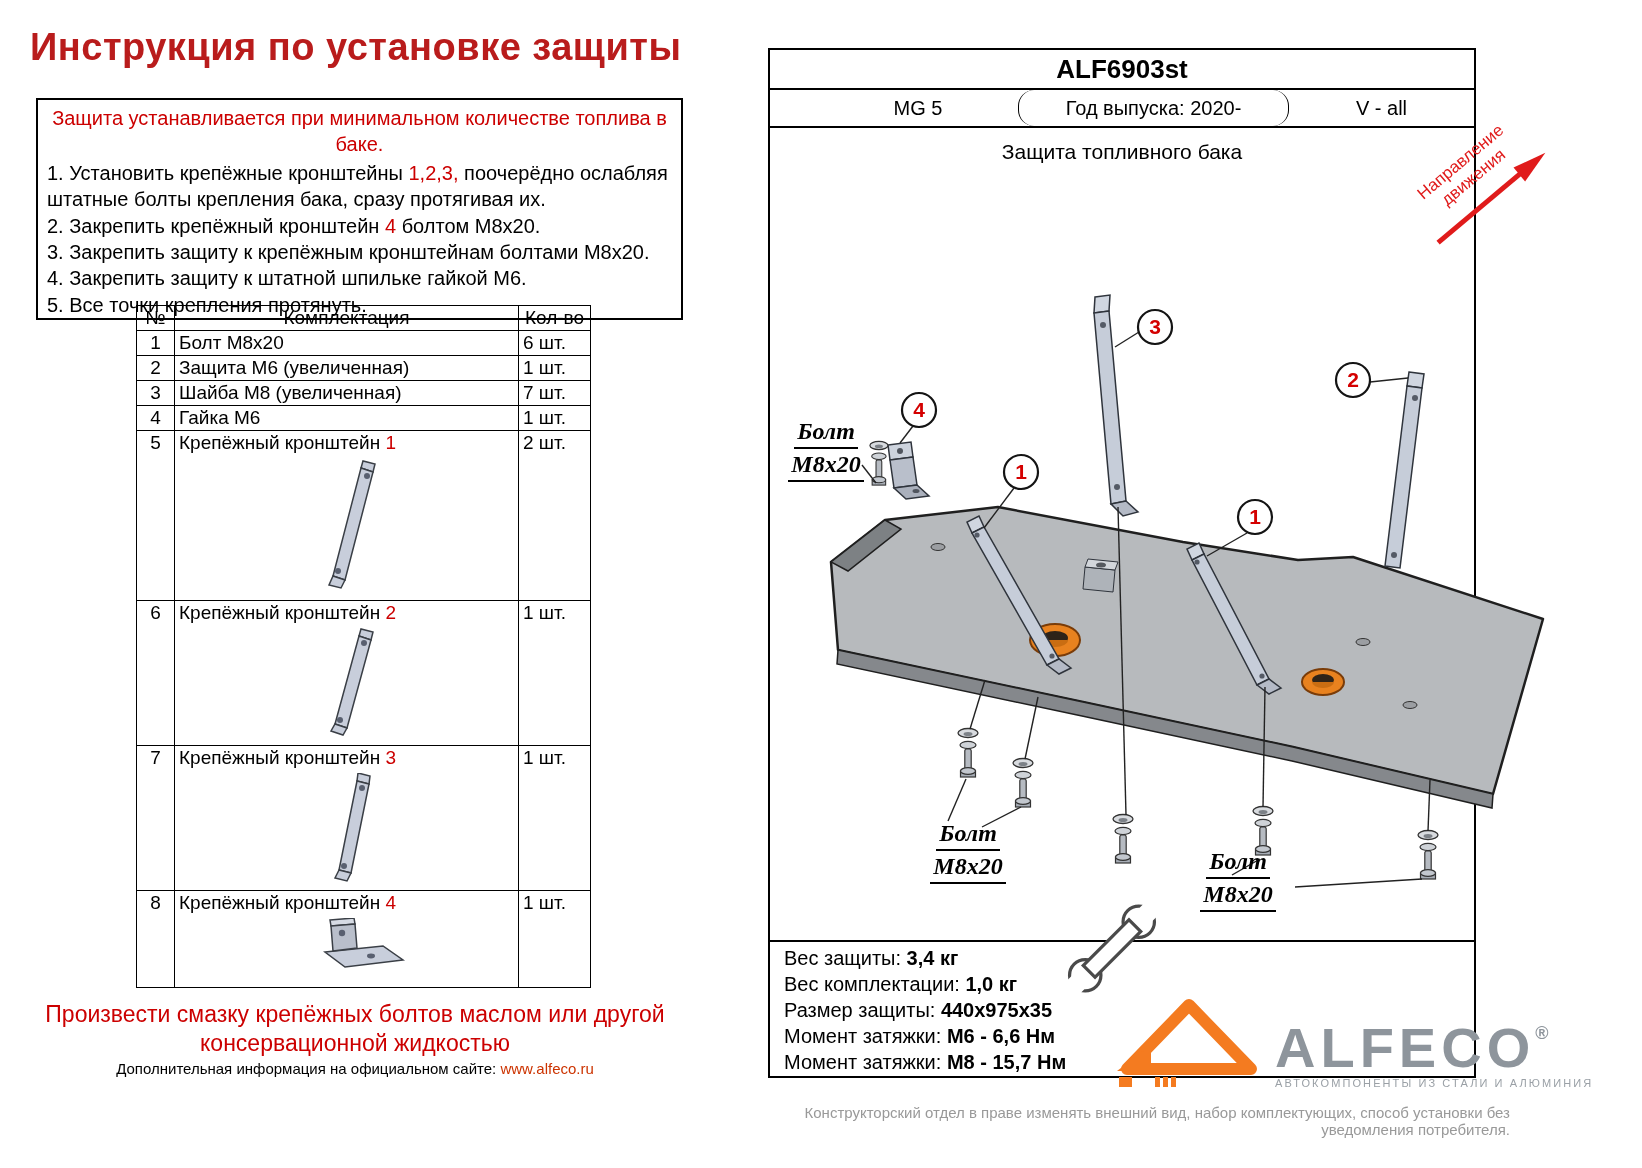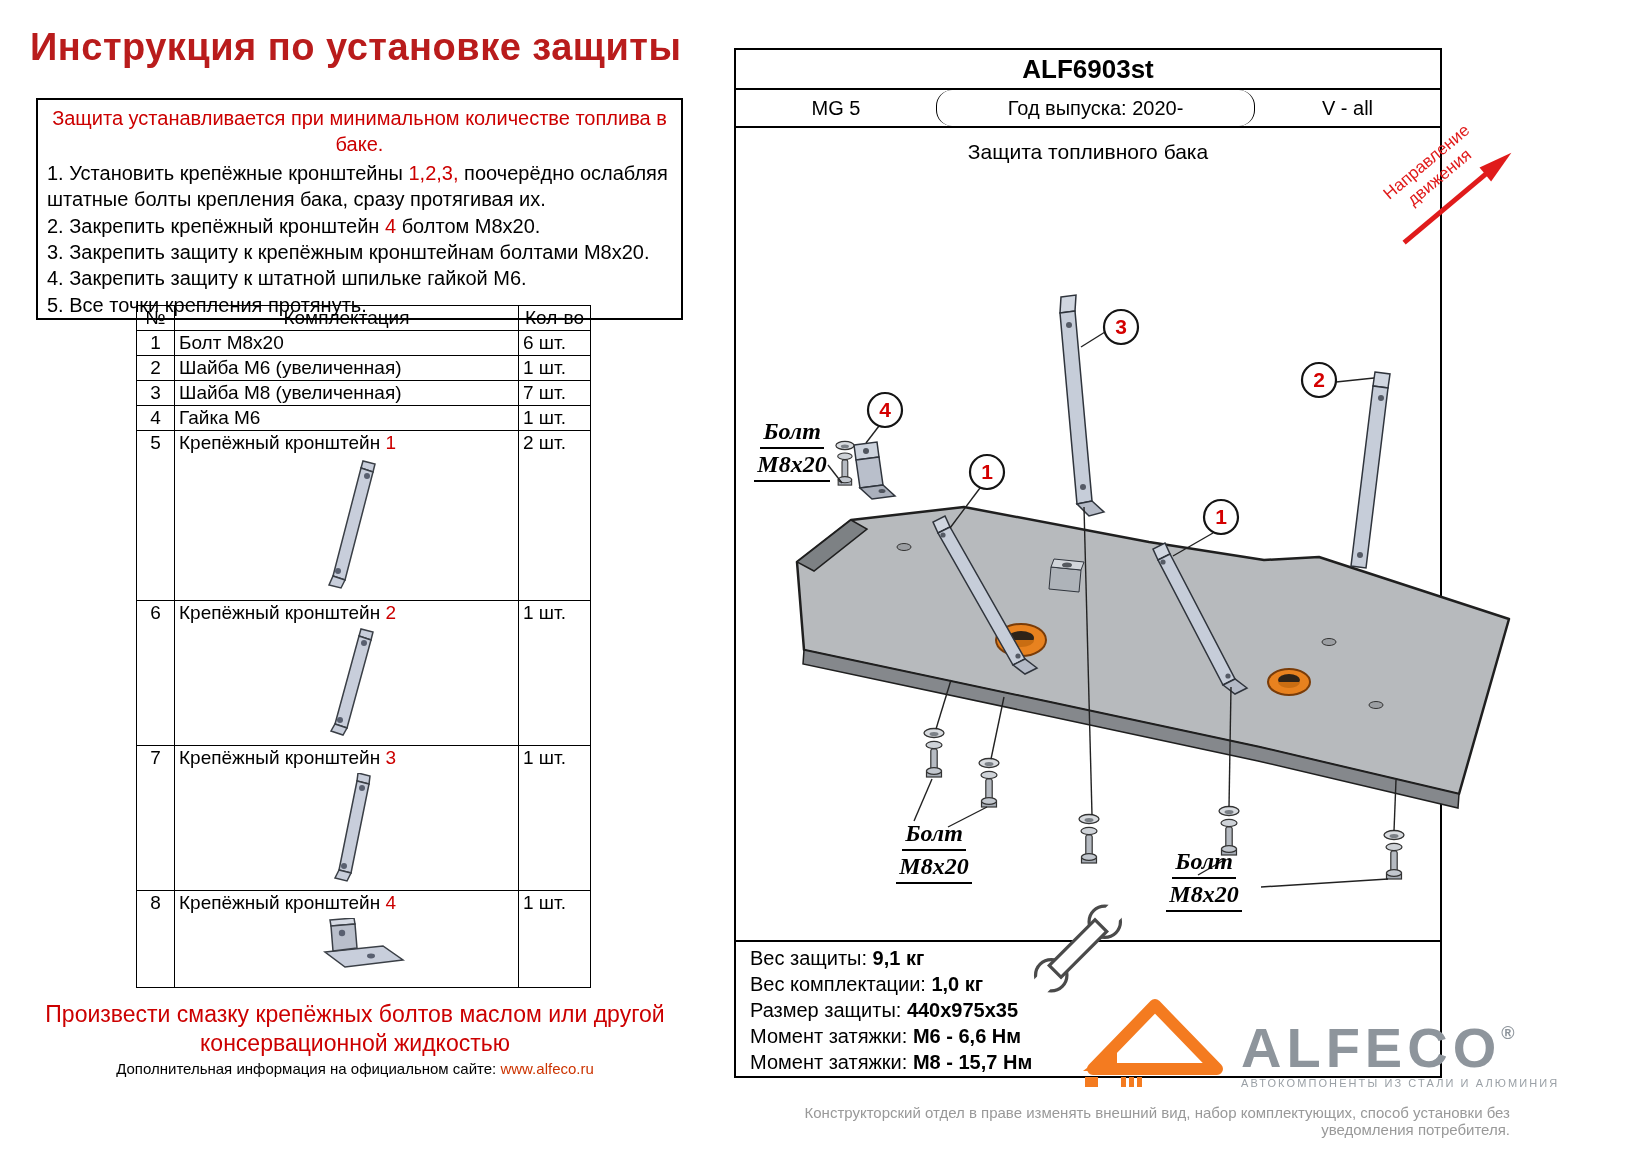--- a/index.html
+++ b/index.html
@@ -39,27 +39,27 @@
     position:absolute; left:38px; top:1000px; width:634px; text-align:center;
     color:#cc0000; font-size:23px; line-height:1.28;
   }
   .site {
     position:absolute; left:38px; top:1060px; width:634px; text-align:center; font-size:15px;
   }
   .site .lnk { color:#cc3300; cursor:pointer; }
 
   
   .panel {
-    position:absolute; left:734px; top:48px; width:708px; height:1030px;
+    position:absolute; left:768px; top:48px; width:708px; height:1030px;
     border:2px solid #000;
   }
   .p-head1 { height:40px; border-bottom:2px solid #000; display:flex; align-items:center; justify-content:center; font-size:26px; font-weight:bold; }
   .p-head2 { height:38px; border-bottom:2px solid #000; display:flex; font-size:20px; }
   .p-head2 > div { display:flex; align-items:center; justify-content:center; }
-  .h2-left { width:200px; }
+  .h2-left { width:200px;margin-left:48px; }
   .h2-mid { flex:1; border-left:1.5px solid #000; border-right:1.5px solid #000;border-radius:16px; }
   .h2-right { width:185px; }
   .p-sub { margin-top:12px; text-align:center; font-size:21px; }
 
   .drawing { position:absolute; left:0; top:85px; }
 
   .direction {
     position:absolute; left:622px; top:96px; width:172px;
     transform:rotate(-40deg); color:#e01b1b; text-align:center;
     font-size:17px; line-height:1.15;
@@ -116,21 +116,21 @@
     <th class="c-name">Комплектация</th>
     <th class="c-qty">Кол-во</th>
   </tr>
   <tr>
     <td class="c-num">1</td>
     <td class="c-name"><span>Болт М8х20</span></td>
     <td class="c-qty">6 шт.</td>
   </tr>
   <tr>
     <td class="c-num">2</td>
-    <td class="c-name"><span>Шайба М6 (увеличенная)</span></td>
+    <td class="c-name"><span>Защита М6 (увеличенная)</span></td>
     <td class="c-qty">1 шт.</td>
   </tr>
   <tr>
     <td class="c-num">3</td>
     <td class="c-name"><span>Шайба М8 (увеличенная)</span></td>
     <td class="c-qty">7 шт.</td>
   </tr>
   <tr>
     <td class="c-num">4</td>
     <td class="c-name"><span>Гайка М6</span></td>
@@ -370,21 +370,21 @@
     <span>Болт</span><br>
     <span>М8х20</span>
   </div>
   <div class="boltlab bl3">
     <span>Болт</span><br>
     <span>М8х20</span>
   </div>
 
   <div class="spec-rule"></div>
   <div class="specs">
-    <div><span>Вес защиты: </span><b>9,1 кг</b></div>
+    <div><span>Вес защиты: </span><b>3,4 кг</b></div>
     <div><span>Вес комплектации: </span><b>1,0 кг</b></div>
     <div><span>Размер защиты: </span><b>440х975х35</b></div>
     <div><span>Момент затяжки: </span><b>М6 - 6,6 Нм</b></div>
     <div><span>Момент затяжки: </span><b>М8 - 15,7 Нм</b></div>
   </div>
 
   <svg class="wrench" width="120" height="125" viewBox="0 0 130 130">
     <g transform="rotate(45 65 65)">
       <circle cx="65" cy="24" r="17" fill="#fff" stroke="#4a4a4a" stroke-width="3.5"></circle>
       <circle cx="65" cy="106" r="17" fill="#fff" stroke="#4a4a4a" stroke-width="3.5"></circle>

